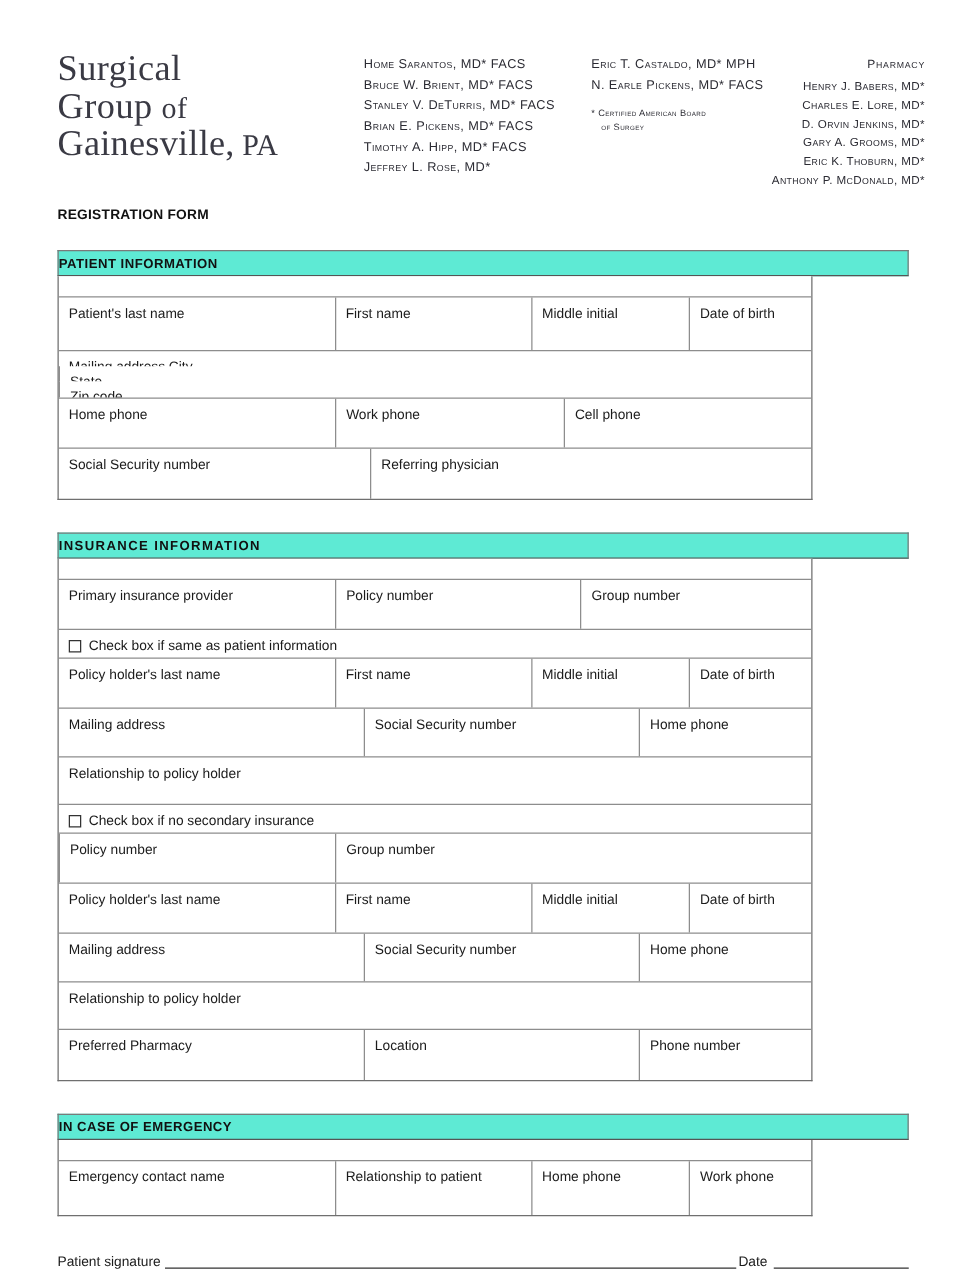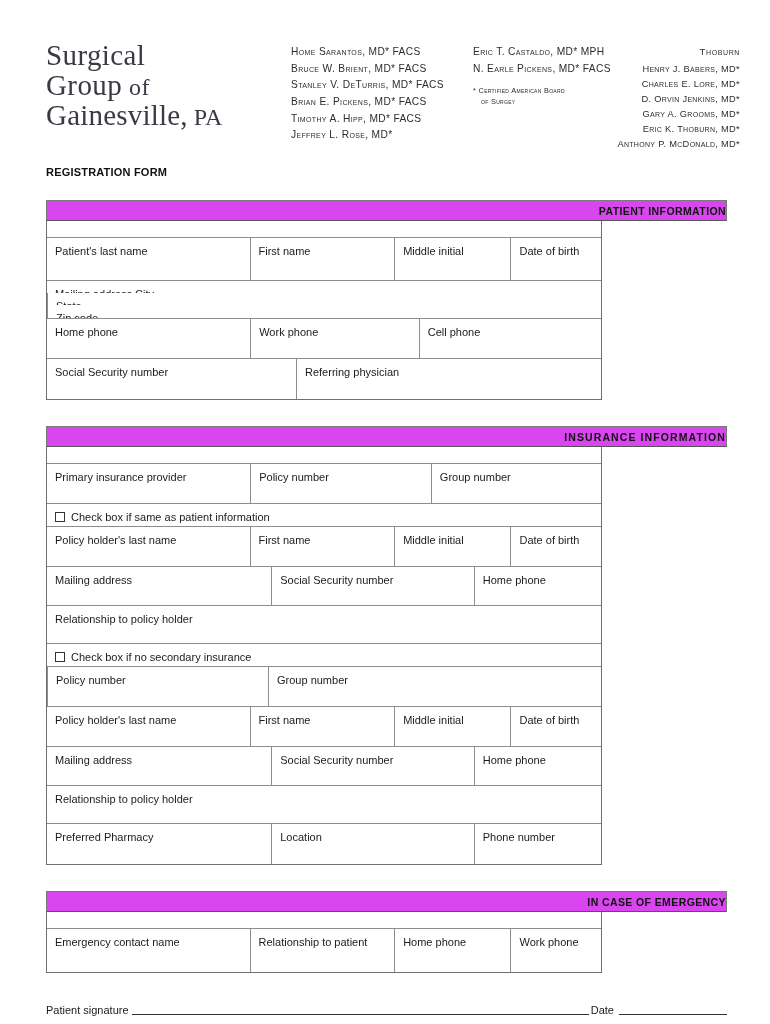--- a/index.html
+++ b/index.html
@@ -100,40 +100,40 @@
   
   .section {
     margin: 0 46px 0 46px;
     position: relative;
   }
   .section.s-patient { margin-top: 22px; }
   .section.s-insurance { margin-top: 26px; }
   .section.s-emergency { margin-top: 26px; }
 
   .sec-head {
-    background: #d946ef;
+    background: #5eead4;
     border: 1px solid #7a7a7a;
     border-bottom: 1px solid #555;
     height: 21px;
     line-height: 20px;
-    text-align: right;
+    text-align: left;
     font-size: 10.5px;
     font-weight: bold;
     letter-spacing: 0.4px;
     color: #111;
     width: 681px;
     box-sizing: border-box;
   }
   .sec-head.wide-spacing { letter-spacing: 1.1px; }
 
   .tbl {
     border-left: 1px solid #6f6f6f;
     border-right: 1px solid #6f6f6f;
     border-bottom: 1px solid #6f6f6f;
-    width: 556px;
+    width: 604px;
     box-sizing: border-box;
     background: #fff;
   }
 
   .row {
     display: flex;
     position: relative;
     border-bottom: 1px solid #8d8d8d;
     box-sizing: border-box;
   }
@@ -223,21 +223,21 @@
     <div class="docs-col docs-col-2">
       <div>Eric T. Castaldo, MD* MPH</div>
       <div>N. Earle Pickens, MD* FACS</div>
       <div class="cert-note">
         <span>* Certified American Board</span>
         <span class="l2">of Surgey</span>
       </div>
     </div>
 
     <div class="docs-col docs-col-3">
-      <div class="emeritus-title">Thoburn</div>
+      <div class="emeritus-title">Pharmacy</div>
       <div>Henry J. Babers, MD*</div>
       <div>Charles E. Lore, MD*</div>
       <div>D. Orvin Jenkins, MD*</div>
       <div>Gary A. Grooms, MD*</div>
       <div>Eric K. Thoburn, MD*</div>
       <div>Anthony P. McDonald, MD*</div>
     </div>
   </div>
 
   <div class="form-title">REGISTRATION FORM</div>

